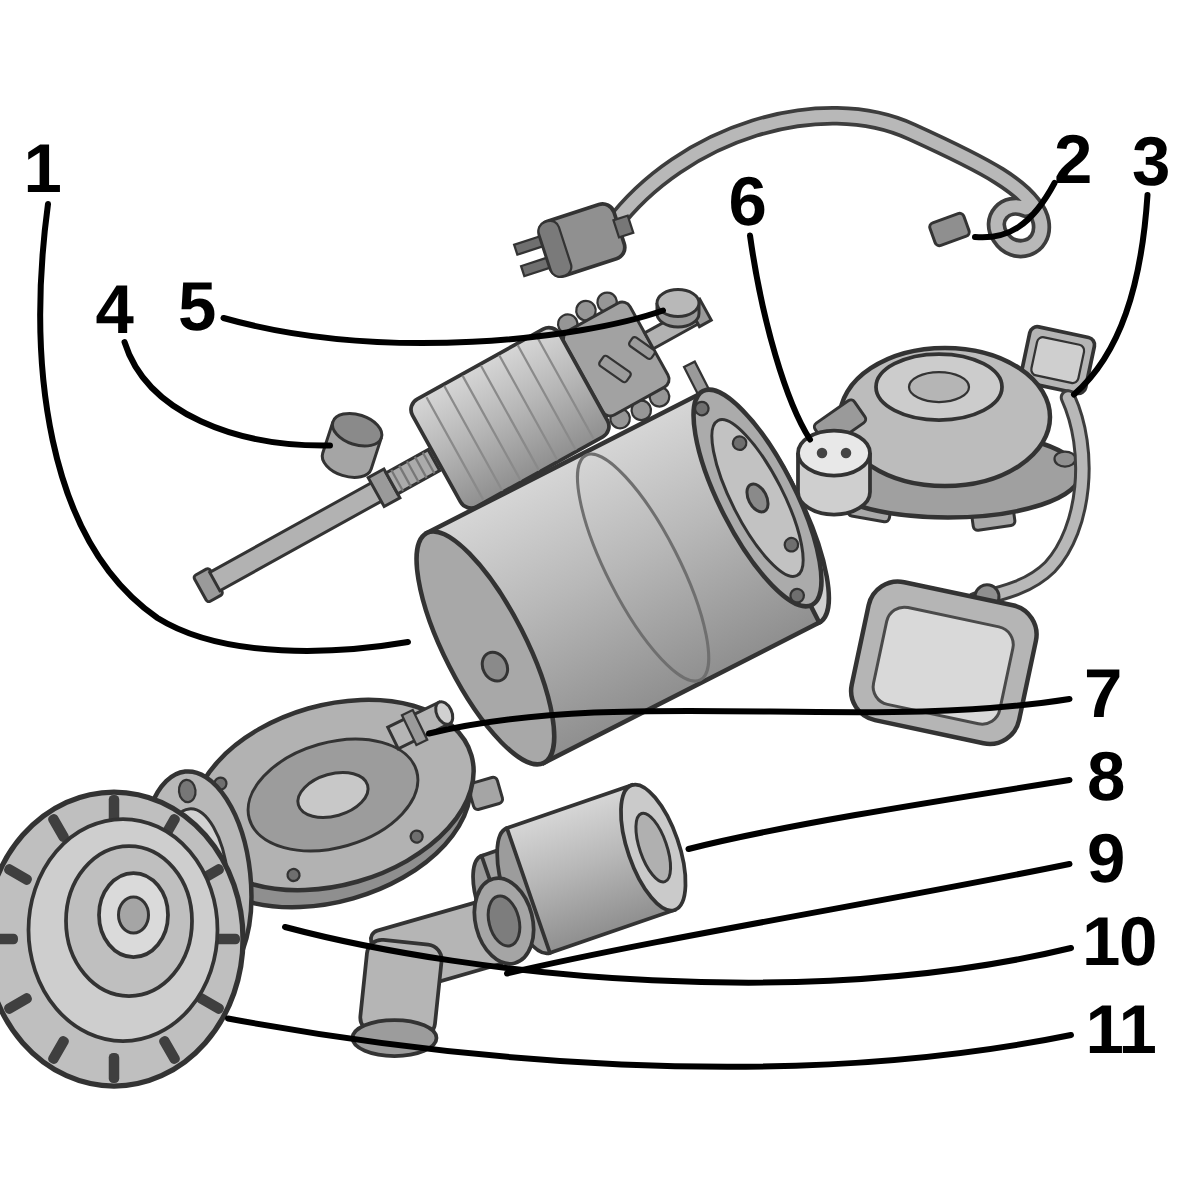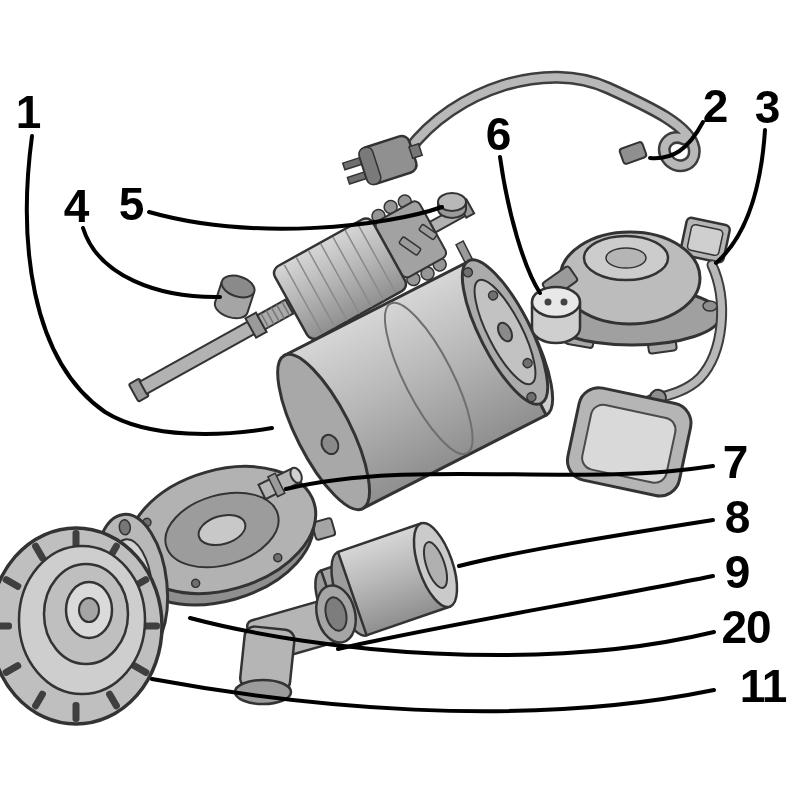--- a/index.html
+++ b/index.html
@@ -231,16 +231,16 @@
 
   <div class="callout" style="left:28px;top:112px">1</div>
   <div class="callout" style="left:715px;top:106px">2</div>
   <div class="callout" style="left:767px;top:107px">3</div>
   <div class="callout" style="left:76px;top:206px">4</div>
   <div class="callout" style="left:131px;top:204px">5</div>
   <div class="callout" style="left:498px;top:134px">6</div>
   <div class="callout" style="left:735px;top:462px">7</div>
   <div class="callout" style="left:737px;top:517px">8</div>
   <div class="callout" style="left:737px;top:572px">9</div>
-  <div class="callout" style="left:746px;top:627px">20</div>
-  <div class="callout" style="left:763px;top:686px">11</div>
+  <div class="callout" style="left:746px;top:627px">10</div>
+  <div class="callout" style="left:747px;top:686px">11</div>
 
 </div>
 
 </body></html>

